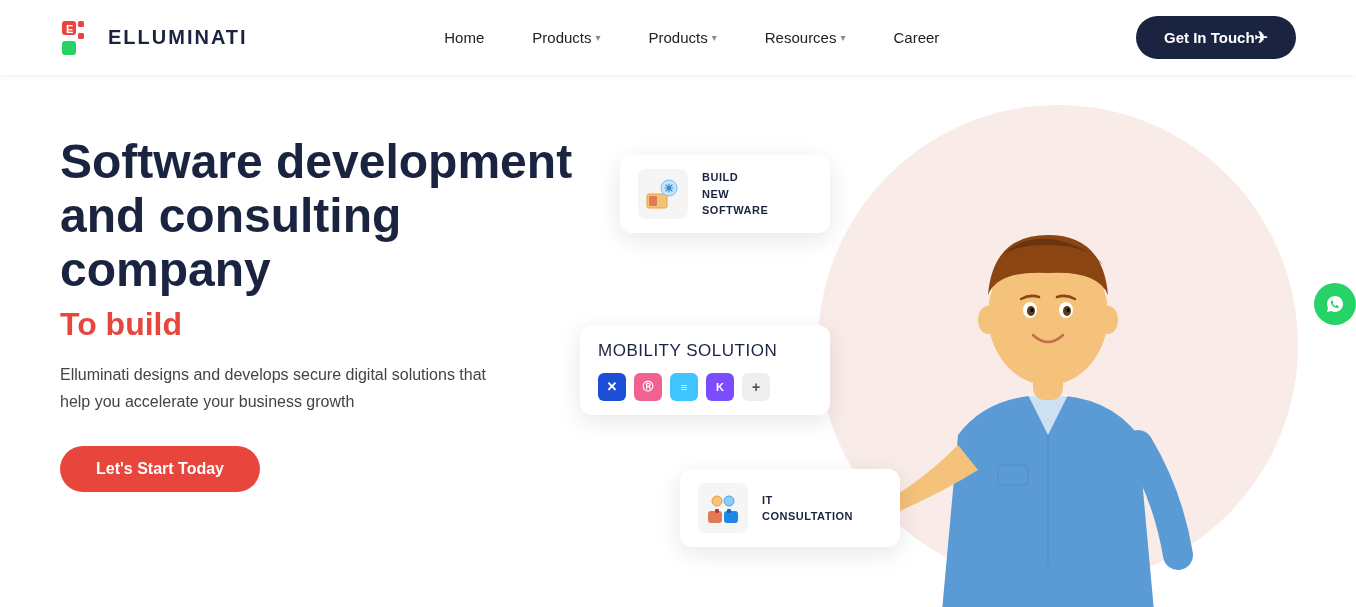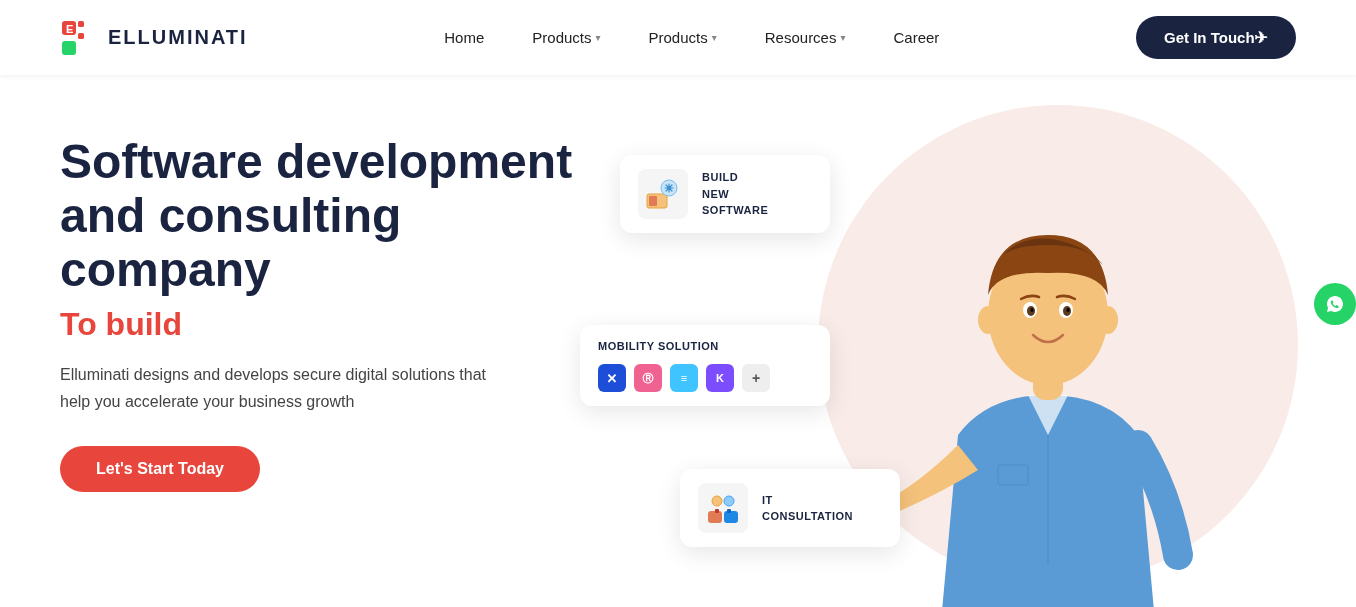--- a/index.html
+++ b/index.html
@@ -297,21 +297,21 @@
           <circle cx="24" cy="12" r="2" fill="#3a8fd1"></circle>
         </svg>
       </div>
       <div class="card-label">
         <span style="display:block; line-height:1.5;">BUILD<br>NEW<br>SOFTWARE</span>
       </div>
     </div>
 
     <div class="card card-mobility">
       <div class="card-label">
-        <span style="font-size:11px; font-weight:700; color:#1a2340; letter-spacing:0.5px;">MOBILITY SOLUTION</span>
+        <span style="font-size:17px; font-weight:400; color:#1a2340; letter-spacing:0.5px;">MOBILITY SOLUTION</span>
       </div>
       <div class="mobility-icons">
 
         <div class="mob-icon" style="background:#1c4ed8;">
           <span style="color:#fff; font-weight:900; font-size:13px;">✕</span>
         </div>
 
         <div class="mob-icon" style="background:#f06292;">
           <span style="color:#fff; font-size:11px; font-weight:700;">Ⓡ</span>
         </div>

